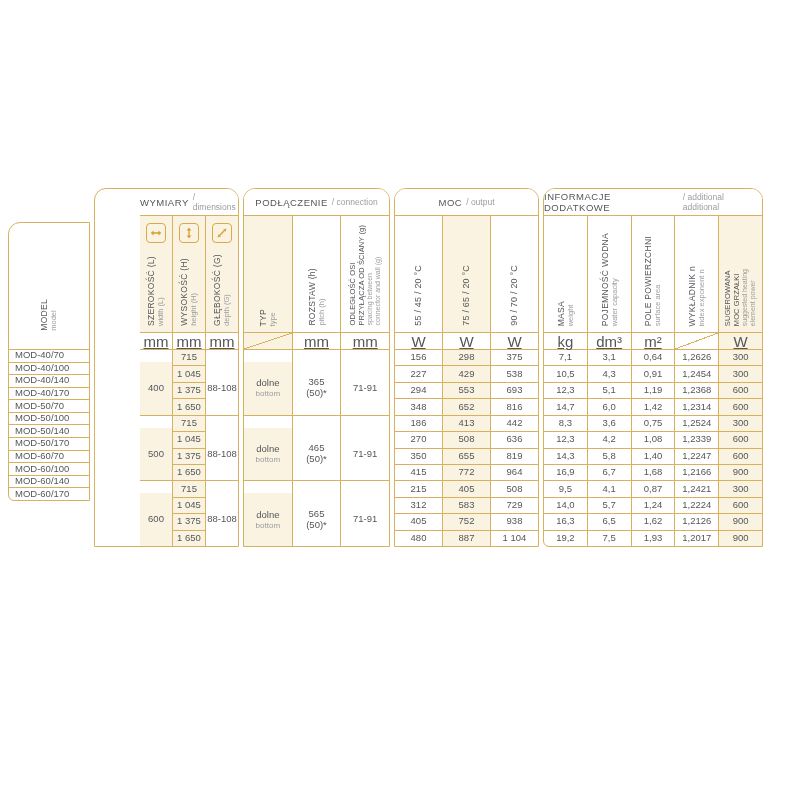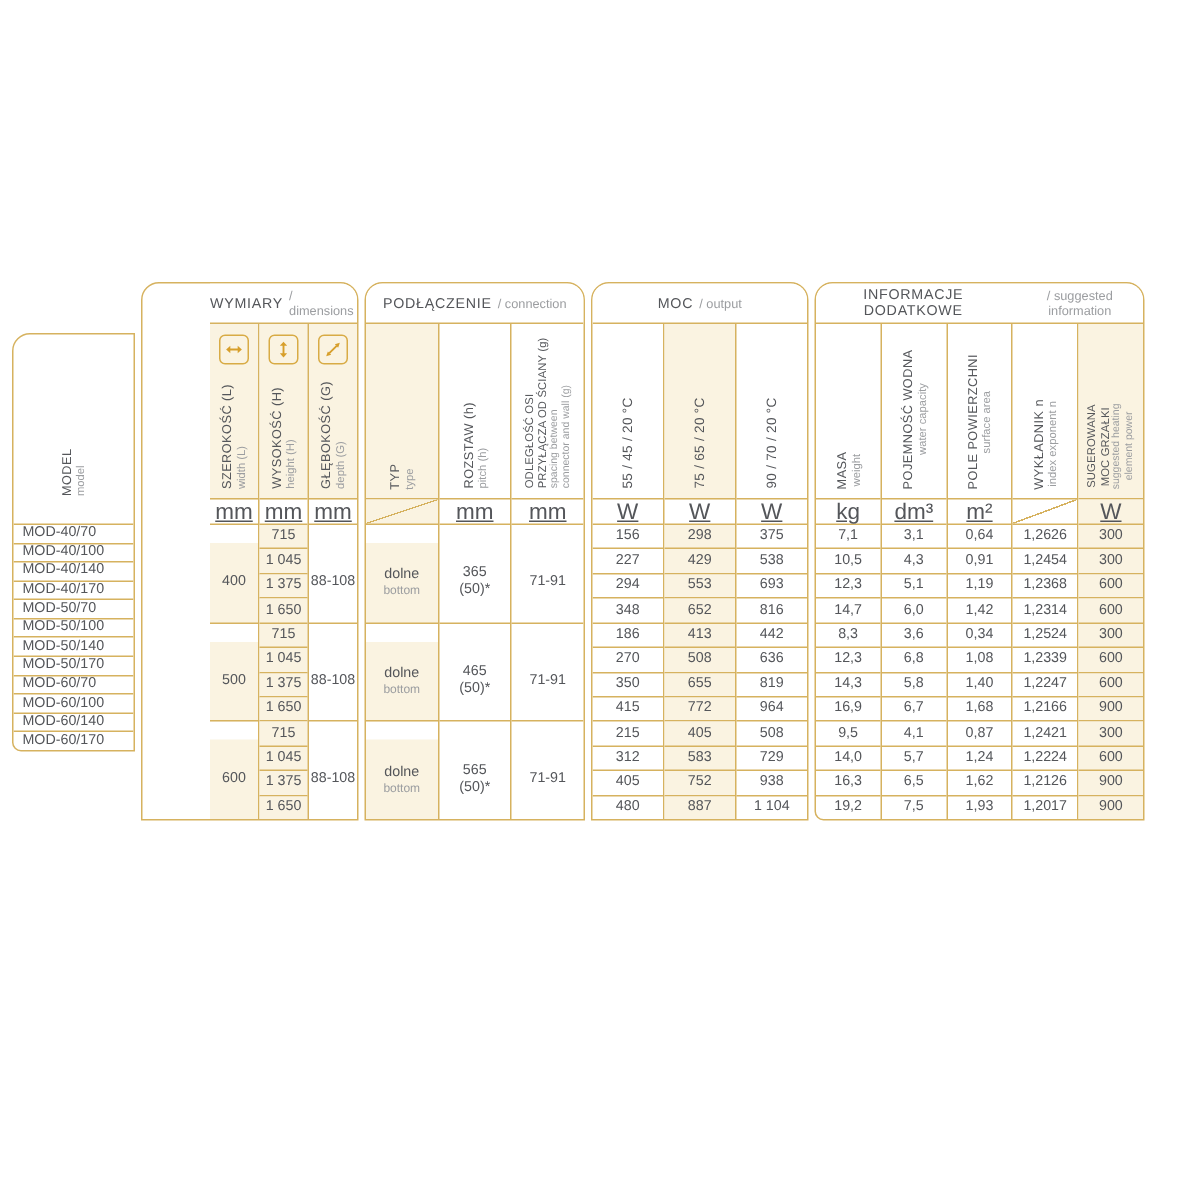--- a/index.html
+++ b/index.html
@@ -12,21 +12,21 @@
   *{margin:0;padding:0;box-sizing:border-box;}
   body{background:#fff;font-family:"Liberation Sans", sans-serif;}
   .page{position:relative;width:800px;height:800px;background:#fff;overflow:hidden;}
   .table-wrap{position:absolute;left:8px;top:188px;width:785px;height:359px;display:flex;gap:4px;}
 
   .sec{background:#fff;border:1px solid var(--gold);display:flex;flex-direction:column;overflow:hidden;}
   .sec-model{width:82px;margin-top:34px;height:279px;border-radius:12px 0 0 6px;}
   .sec-dim{width:145px;border-radius:12px 12px 0 0;padding-left:45px;}
   .sec-conn{width:147px;border-radius:12px 12px 0 0;}
   .sec-moc{width:145px;border-radius:12px 12px 0 0;}
-  .sec-info{width:220px;border-radius:12px 12px 0 6px;text-align:center;}
+  .sec-info{width:220px;border-radius:12px 12px 0 6px;}
 
   .title{height:27px;border-bottom:1px solid var(--gold);display:flex;align-items:center;justify-content:center;gap:4px;background:#fff;}
   .gt-pl{color:var(--ink);font-size:9.5px;letter-spacing:.5px;}
   .gt-en{color:var(--muted);font-size:8.5px;}
 
   .body{flex:1;display:flex;min-height:0;}
   .col{flex:1;display:flex;flex-direction:column;min-width:0;}
   .col + .col{border-left:1px solid var(--gold);}
 
   .hcell{height:117px;border-bottom:1px solid var(--gold);display:flex;align-items:flex-end;justify-content:center;padding-bottom:6px;overflow:hidden;}
@@ -306,21 +306,21 @@
             <div class="dcell">938</div>
             <div class="dcell">1 104</div>
           </div>
         </div>
       </div>
     </div>
 
     <div class="sec sec-info">
       <div class="title">
         <span class="gt-pl">INFORMACJE DODATKOWE</span>
-        <span class="gt-en">/ suggested information</span>
+        <span class="gt-en">/ additional additional</span>
       </div>
       <div class="body">
         <div class="col">
           <div class="hcell">
             <span class="vlab">
               <span class="pl">MASA</span>
               <span class="en">weight</span>
             </span>
           </div>
           <div class="ucell">kg</div>
@@ -346,21 +346,21 @@
               <span class="en">water capacity</span>
             </span>
           </div>
           <div class="ucell">dm³</div>
           <div class="data">
             <div class="dcell">3,1</div>
             <div class="dcell">4,3</div>
             <div class="dcell">5,1</div>
             <div class="dcell">6,0</div>
             <div class="dcell">3,6</div>
-            <div class="dcell">6,8</div>
+            <div class="dcell">4,2</div>
             <div class="dcell">5,8</div>
             <div class="dcell">6,7</div>
             <div class="dcell">4,1</div>
             <div class="dcell">5,7</div>
             <div class="dcell">6,5</div>
             <div class="dcell">7,5</div>
           </div>
         </div>
         <div class="col">
           <div class="hcell">
@@ -368,21 +368,21 @@
               <span class="pl">POLE POWIERZCHNI</span>
               <span class="en">surface area</span>
             </span>
           </div>
           <div class="ucell">m²</div>
           <div class="data">
             <div class="dcell">0,64</div>
             <div class="dcell">0,91</div>
             <div class="dcell">1,19</div>
             <div class="dcell">1,42</div>
-            <div class="dcell">0,34</div>
+            <div class="dcell">0,75</div>
             <div class="dcell">1,08</div>
             <div class="dcell">1,40</div>
             <div class="dcell">1,68</div>
             <div class="dcell">0,87</div>
             <div class="dcell">1,24</div>
             <div class="dcell">1,62</div>
             <div class="dcell">1,93</div>
           </div>
         </div>
         <div class="col">

